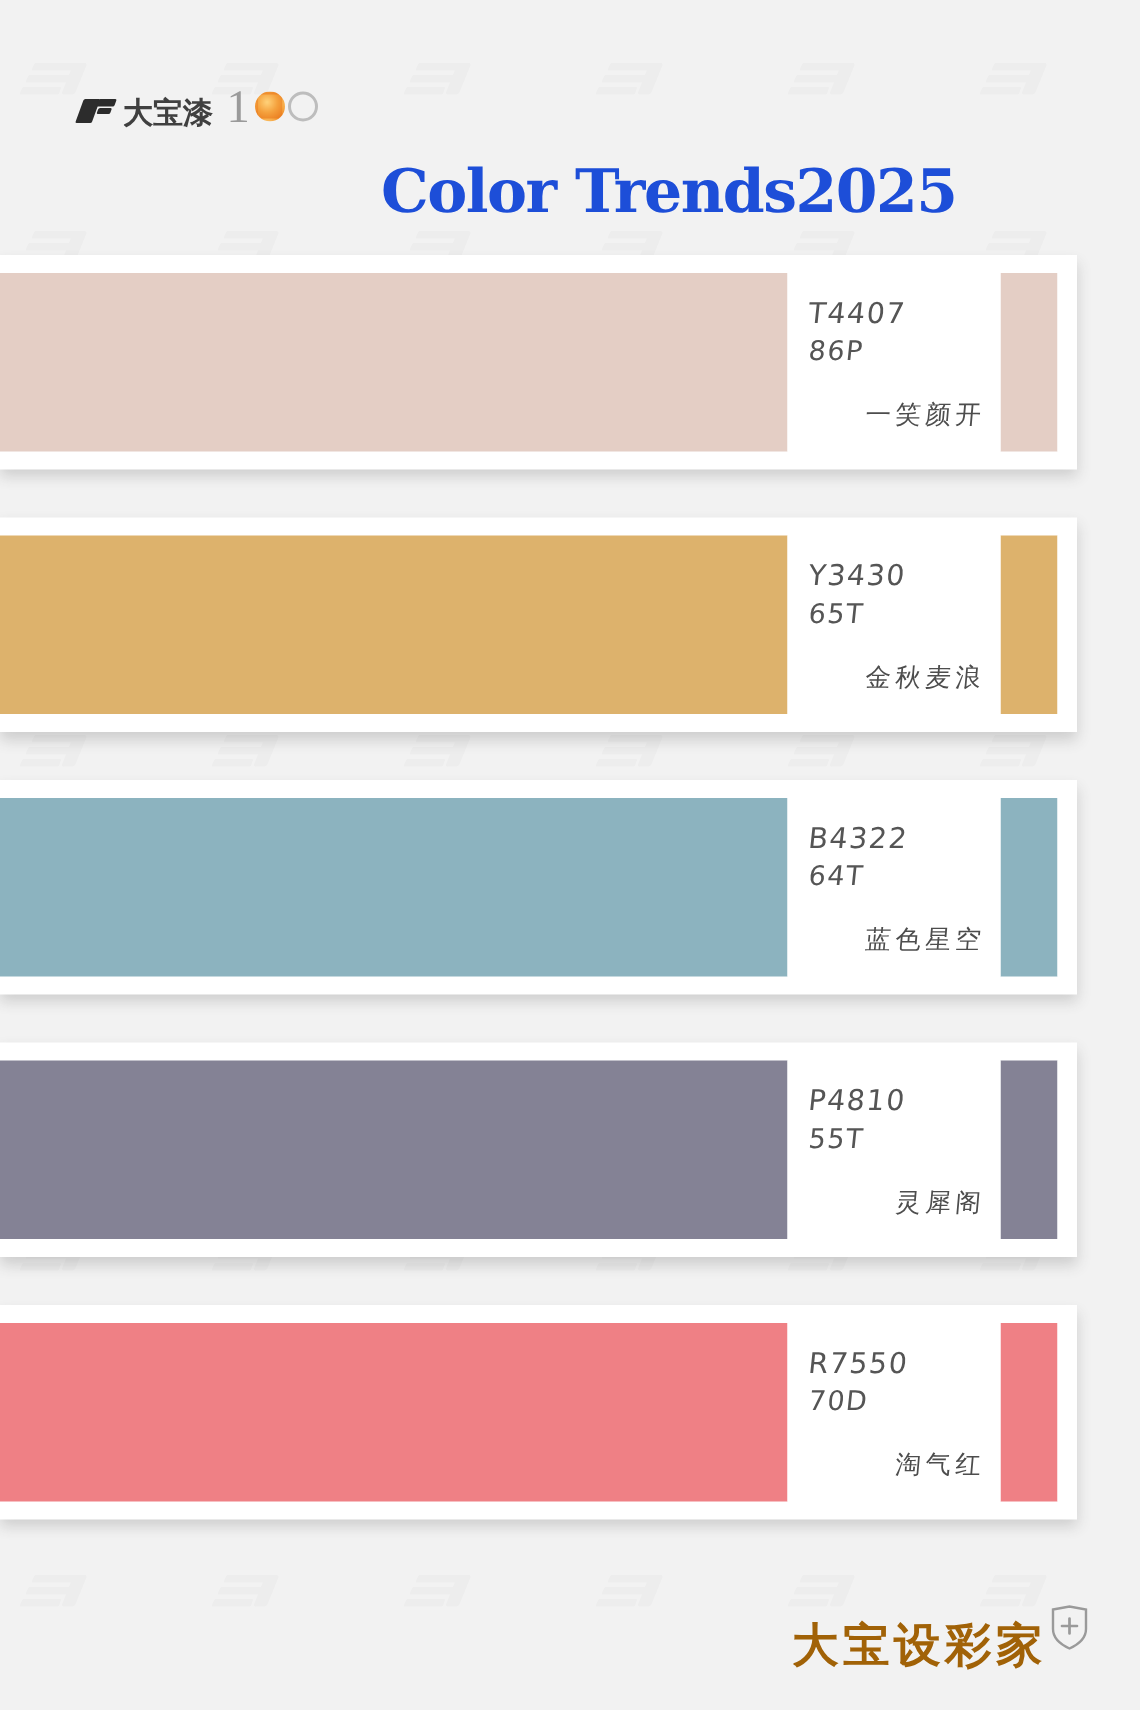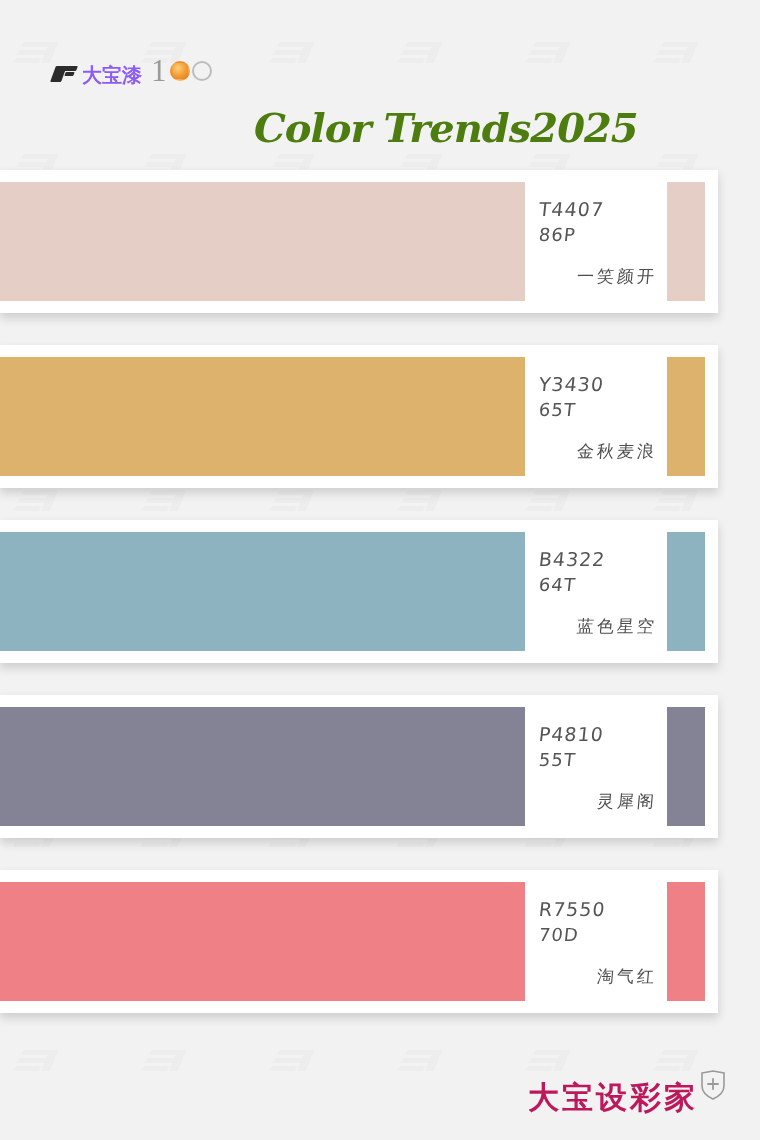--- a/index.html
+++ b/index.html
@@ -75,21 +75,21 @@
     transform: skewX(-20deg);
     border-radius: 1px;
   }
   .brand-mark span:nth-child(1) { left: 1px;  top: 0px;  width: 11px; height: 16px; }
   .brand-mark span:nth-child(2) { left: 13px; top: 0px;  width: 12px; height: 5px; }
   .brand-mark span:nth-child(3) { left: 13px; top: 6px;  width: 9px;  height: 4px; }
   .brand-cn {
     font-family: "DejaVu Sans", sans-serif;
     font-size: 20px;
     font-weight: bold;
-    color: #8b5cf6;
+    color: #404040;
     letter-spacing: 0px;
     line-height: 20px;
     margin-bottom: 1px;
   }
   .brand-1688 {
     display: flex;
     align-items: center;
     margin-left: 5px;
     margin-bottom: 0px;
   }
@@ -133,24 +133,23 @@
     color: #4e4e4e;
     letter-spacing: 6px;
     line-height: 48px;
     white-space: nowrap;
   }
   .title-en {
     position: absolute;
     left: 6px;
     top: 38px;
     font-family: "DejaVu Serif", serif;
-    font-style: italic;
     font-size: 40px;
     font-weight: bold;
-    color: #4d7c0f;
+    color: #1d4ed8;
     letter-spacing: -1px;
     white-space: nowrap;
     z-index: -1;
   }
 
   
   .cards {
     position: relative;
     z-index: 2;
   }
@@ -219,21 +218,21 @@
     right: 34px;
     bottom: 26px;
     z-index: 3;
     display: flex;
     align-items: flex-end;
   }
   .footer-text {
     font-family: "DejaVu Sans", sans-serif;
     font-size: 31px;
     font-weight: bold;
-    color: #be185d;
+    color: #a16207;
     letter-spacing: 3px;
     line-height: 34px;
   }
   .shield {
     position: relative;
     width: 26px;
     height: 30px;
     margin-left: 2px;
     margin-bottom: 14px;
   }

